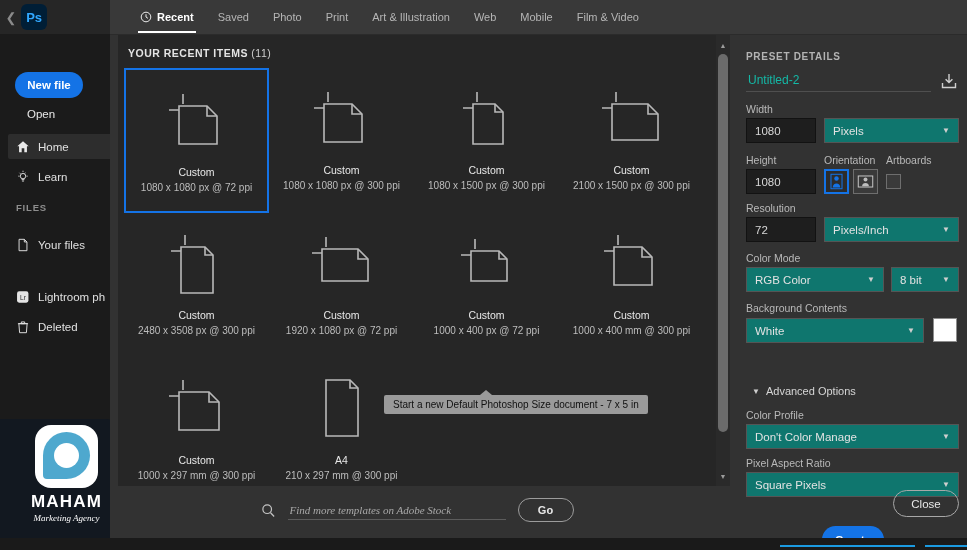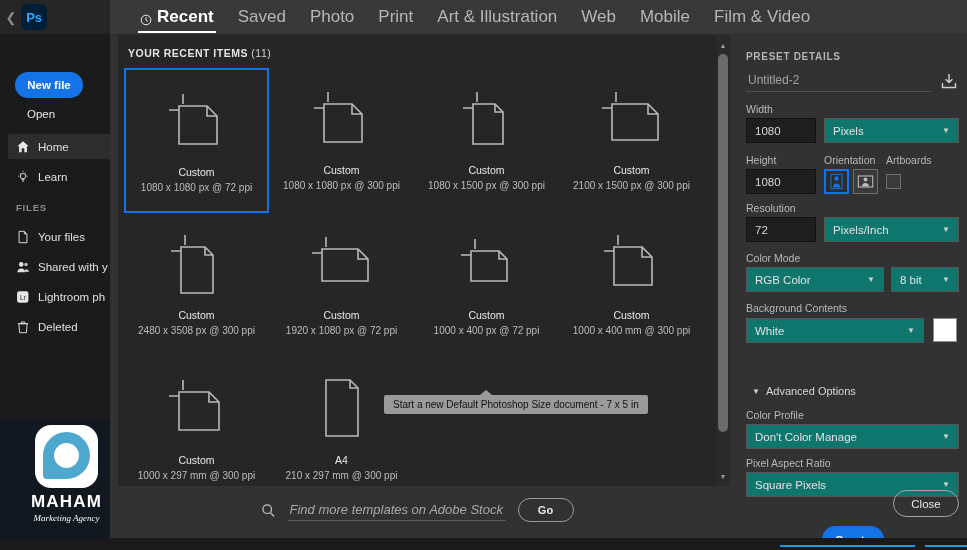--- a/index.html
+++ b/index.html
@@ -94,21 +94,21 @@
     position: absolute; left: 110px; top: 0; width: 857px; height: 538px;
     background: #323232;
   }
   .tabbar {
     position: absolute; left: 0; top: 0; width: 100%; height: 34px;
     background: #393939;
     display: flex; align-items: center; padding-left: 18px; gap: 0;
   }
   .tab {
     position: relative; height: 34px; display: flex; align-items: center; gap: 5px;
-    padding: 0 12px; font-size: 17px; color: #b6b6b6; cursor: pointer;
+    padding: 0 12px; font-size: 11px; color: #b6b6b6; cursor: pointer;
     white-space: nowrap;
   }
   .tab.active { color: #ffffff; font-weight: bold; }
   .tab.active::after {
     content: ""; position: absolute; left: 10px; right: 10px; bottom: 1px;
     height: 2px; background: #ffffff;
   }
   .clock-ico { width: 12px; height: 12px; display: block; }
 
   .tabline {
@@ -182,23 +182,23 @@
   
   .searchbar {
     position: absolute; left: 8px; bottom: 6px; width: 598px; height: 44px;
     background: #323232;
     display: flex; align-items: center; justify-content: center; gap: 12px;
   }
   .search-ico { width: 15px; height: 15px; display: block; }
   .search-input {
     width: 218px; background: transparent; border: none;
     border-bottom: 1px solid #5c5c5c;
-    color: #cfcfcf; font-size: 13px; font-style: italic;
+    color: #cfcfcf; font-size: 11px; font-style: italic;
     padding: 3px 2px; outline: none;
-    font-family: Liberation Sans, sans-serif;
+    font-family: Liberation Serif, serif;
   }
   .search-input::placeholder { color: #a9a9a9; font-style: italic; }
   .go-btn {
     width: 56px; height: 24px; border: 1px solid #9c9c9c; border-radius: 12px;
     color: #e8e8e8; font-size: 11px; background: transparent;
     display: flex; align-items: center; justify-content: center; cursor: pointer; font-weight: bold;
   }
 
   
   .preset {
@@ -209,21 +209,21 @@
     position: absolute; left: 8px; top: 16px;
     font-size: 10px; color: #b3b3b3; letter-spacing: 0.7px; font-weight: bold;
   }
   .name-row {
     position: absolute; left: 8px; top: 34px; width: 213px; height: 24px;
     display: flex; align-items: center;
   }
   .name-input {
     flex: 1; background: transparent; border: none;
     border-bottom: 1px solid #4f4f4f;
-    color: #a3a3a3; font-size: 12px; padding: 2px 2px 4px 2px; outline: none;
+    color: #14b8a6; font-size: 12px; padding: 2px 2px 4px 2px; outline: none;
     font-family: "Liberation Sans", sans-serif;
   }
   .save-preset-ico {
     width: 20px; height: 20px; margin-left: 8px; cursor: pointer;
     display: block;
   }
 
   .fld-label {
     position: absolute; font-size: 10.5px; color: #b9b9b9;
   }
@@ -324,41 +324,30 @@
         <span class="sb-ico">
           <svg viewBox="0 0 16 16" width="14" height="14">
               <path d="M8 1.5 1.5 7h2v7h3V9.5h3V14h3V7h2z" fill="#e8e8e8"></path>
             </svg>
         </span>
         <span class="sb-label">Home</span>
       </div>
 
       <div class="sb-section" style="top:168px">FILES</div>
 
-      <div class="sb-item" style="top:190px">
+      <div class="sb-item" style="top:198px">
         <span class="sb-ico">
           <svg viewBox="0 0 16 16" width="14" height="14">
               <path d="M3.5 1.5h6l3 3v10h-9z" fill="none" stroke="#e0e0e0" stroke-width="1.1"></path>
               <path d="M9.5 1.5v3h3" fill="none" stroke="#e0e0e0" stroke-width="1.1"></path>
             </svg>
         </span>
         <span class="sb-label">Your files</span>
       </div>
 
-      <div class="sb-item" style="top:220px">
-        <span class="sb-ico">
-          <svg viewBox="0 0 16 16" width="14" height="14">
-            <circle cx="6" cy="5" r="2.6" fill="#e0e0e0"></circle>
-              <path d="M1.5 14c0-2.6 2-4.2 4.5-4.2s4.5 1.6 4.5 4.2z" fill="#e0e0e0"></path>
-            <circle cx="11.4" cy="5.2" r="2" fill="#bdbdbd"></circle>
-              <path d="M9 13.8c0-2.2 1.3-3.3 2.9-3.3 1.7 0 2.8 1.1 2.8 3.3z" fill="#bdbdbd"></path>
-          </svg>
-        </span>
-        <span class="sb-label">Shared with y</span>
-      </div>
 
       <div class="sb-item" style="top:250px">
         <span class="sb-ico">
           <svg viewBox="0 0 16 16" width="14" height="14">
               <rect x="1.2" y="1.5" width="13" height="13" rx="2.4" fill="#e4e4e4"></rect>
               <text x="8" y="11" font-size="7.5" font-family="Liberation Sans" text-anchor="middle" fill="#2b2b2b">Lr</text>
             </svg>
         </span>
         <span class="sb-label">Lightroom ph</span>
       </div>

